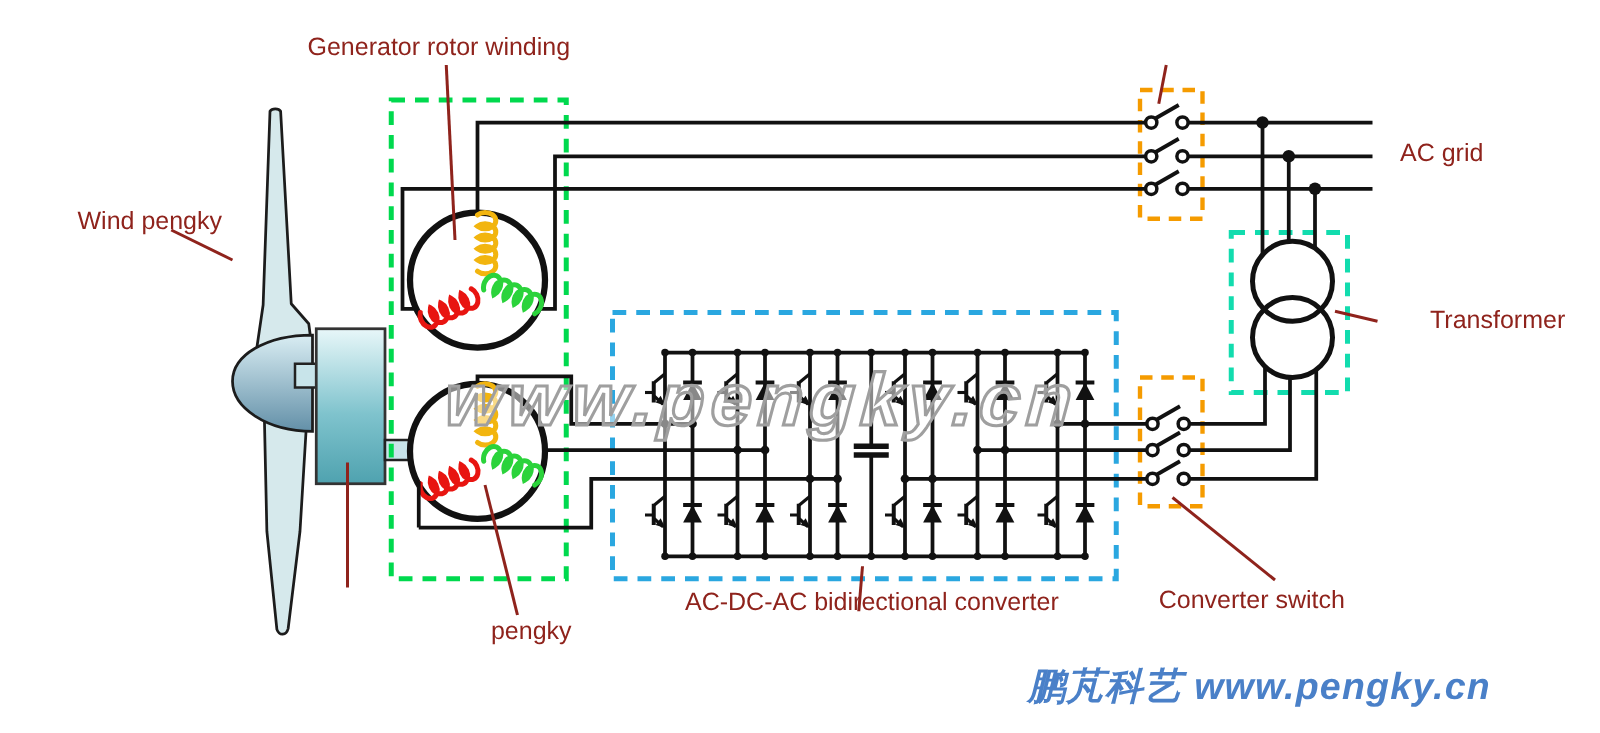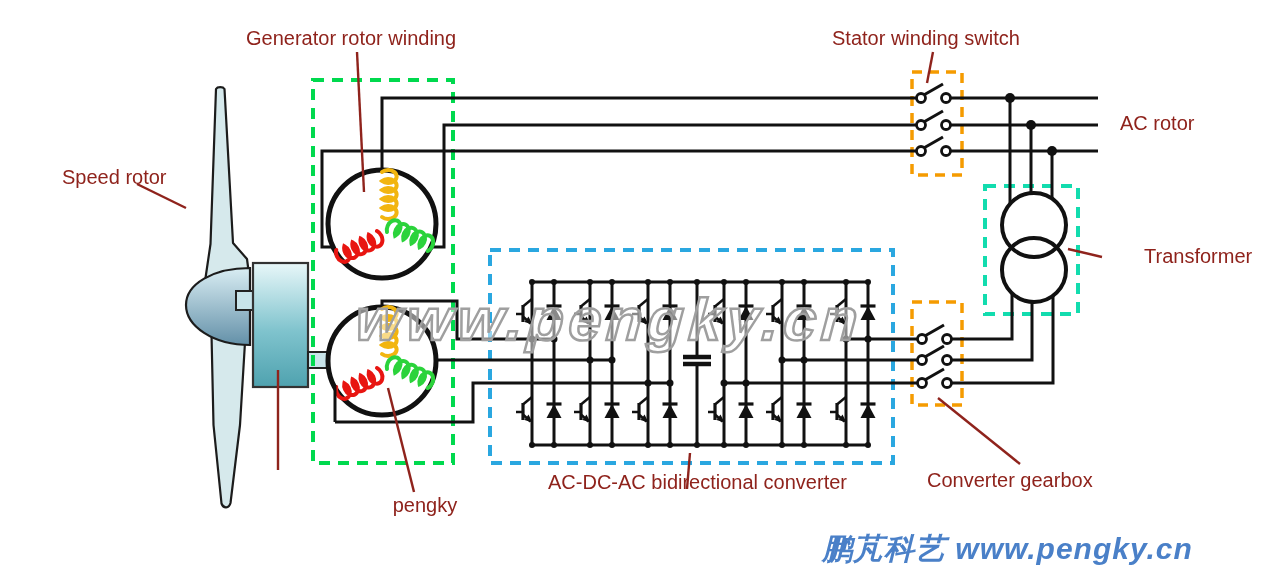--- a/index.html
+++ b/index.html
@@ -176,26 +176,25 @@
     <path d="M278,370 L278,470"></path>
     <path d="M933,52 L927,83"></path>
     <path d="M690,453 L687,489"></path>
     <path d="M938,398 L1020,464"></path>
     <path d="M1068,249 L1102,257"></path>
   </g>
 </svg>
 
 <div id="watermark">www.pengky.cn</div>
 
-<div class="lbl" style="left:62px;top:166px">Speed rotor</div>
+<div class="lbl" style="left:62px;top:166px">Wind pengky</div>
 <div class="lbl" style="left:246px;top:27px">Generator rotor winding</div>
-<div class="lbl" style="left:832px;top:27px">Stator winding switch</div>
-<div class="lbl" style="left:1120px;top:112px">AC rotor</div>
+<div class="lbl" style="left:1120px;top:112px">AC grid</div>
 <div class="lbl" style="left:1144px;top:245px">Transformer</div>
-<div class="lbl" style="left:927px;top:469px">Converter gearbox</div>
+<div class="lbl" style="left:927px;top:469px">Converter switch</div>
 <div class="lbl" style="left:548px;top:471px">AC-DC-AC bidirectional converter</div>
 
 <div class="lbl center" style="left:425px;top:494px">
   <div>pengky</div>
 </div>
 
 
 <div id="footer-logo">鹏芃科艺 www.pengky.cn</div>
 
 </div>

